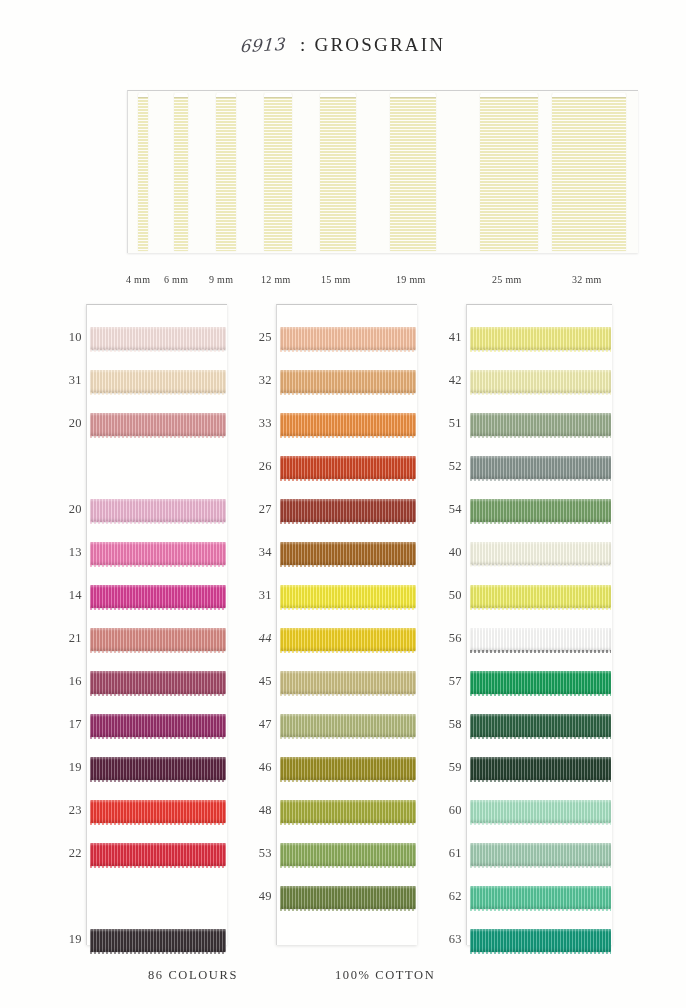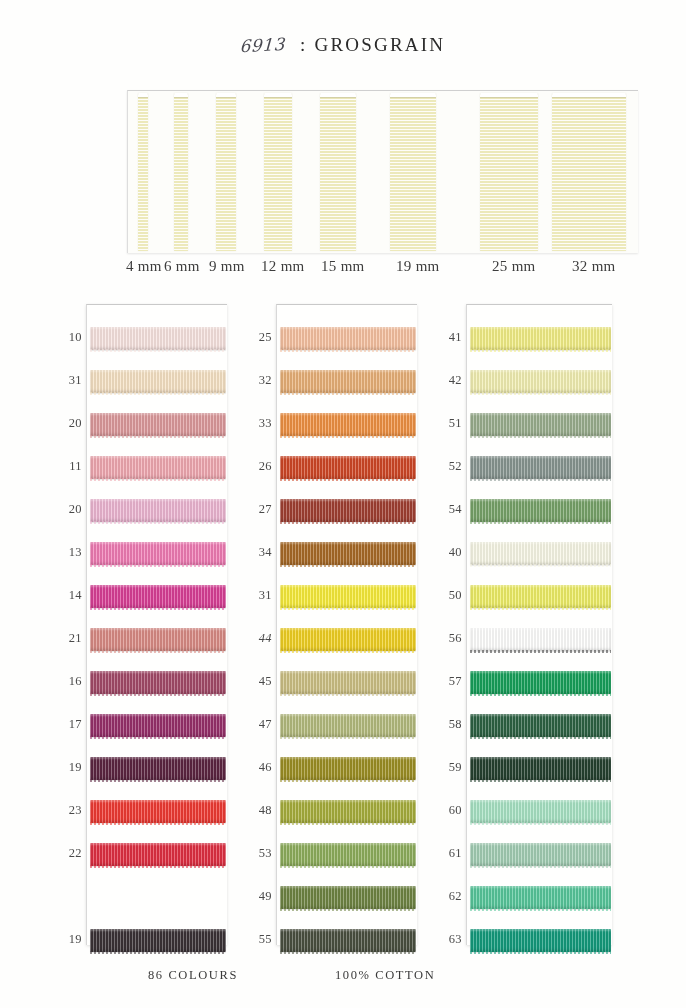--- a/index.html
+++ b/index.html
@@ -59,23 +59,23 @@
   .vstrip::before{
     content:"";position:absolute;left:0;right:0;top:0;height:4px;
     background:#ffffff;
     border-radius:2px 2px 0 0;
     box-shadow:0 1px 1px rgba(0,0,0,0.12);
   }
   .width-labels{
     position:absolute;left:127px;top:258px;width:510px;height:18px;
   }
   .wlabel{
-    position:absolute;top:0;
-    font-family:"Liberation Serif", serif;
-    font-size:15px;color:#3d3d3d;
+    position:absolute;top:16px;
+    font-family:"Liberation Serif", serif;
+    font-size:10px;color:#3d3d3d;
     letter-spacing:0.3px;
     white-space:nowrap;
   }
 
   
   .columns{position:absolute;left:0;top:300px;width:686px;height:650px;padding-left:28px;}
   .col{position:absolute;top:0;width:186px;height:648px;}
   .col-card{
     position:absolute;left:46px;top:4px;width:140px;height:640px;
     background:#fffffe;
@@ -176,24 +176,20 @@
           <span class="ribbon" style="background-color: rgb(247, 227, 223); color: rgb(247, 227, 223);"></span>
         </div>
         <div class="swatch-row" style="top: 61px;">
           <span class="sw-code">31</span>
           <span class="ribbon" style="background-color: rgb(246, 226, 196); color: rgb(246, 226, 196);"></span>
         </div>
         <div class="swatch-row" style="top: 104px;">
           <span class="sw-code">20</span>
           <span class="ribbon" style="background-color: rgb(221, 154, 156); color: rgb(221, 154, 156);"></span>
         </div>
-        <div class="swatch-row" style="top: 147px;">
-          <span class="sw-code">11</span>
-          <span class="ribbon" style="background-color: rgb(240, 168, 176); color: rgb(240, 168, 176);"></span>
-        </div>
         <div class="swatch-row" style="top: 190px;">
           <span class="sw-code">20</span>
           <span class="ribbon" style="background-color: rgb(237, 182, 210); color: rgb(237, 182, 210);"></span>
         </div>
         <div class="swatch-row" style="top: 233px;">
           <span class="sw-code">13</span>
           <span class="ribbon" style="background-color: rgb(240, 124, 180); color: rgb(240, 124, 180);"></span>
         </div>
         <div class="swatch-row" style="top: 276px;">
           <span class="sw-code">14</span>
@@ -279,24 +275,20 @@
           <span class="ribbon" style="background-color: rgb(167, 174, 60); color: rgb(167, 174, 60);"></span>
         </div>
         <div class="swatch-row" style="top: 534px;">
           <span class="sw-code">53</span>
           <span class="ribbon" style="background-color: rgb(142, 174, 92); color: rgb(142, 174, 92);"></span>
         </div>
         <div class="swatch-row" style="top: 577px;">
           <span class="sw-code">49</span>
           <span class="ribbon" style="background-color: rgb(111, 132, 67); color: rgb(111, 132, 67);"></span>
         </div>
-        <div class="swatch-row" style="top: 620px;">
-          <span class="sw-code">55</span>
-          <span class="ribbon" style="background-color: rgb(74, 80, 64); color: rgb(74, 80, 64);"></span>
-        </div>
       </div>
     <div class="col col3">
       <div class="col-card"></div>
 
     <div class="swatch-row" style="top: 18px;">
           <span class="sw-code">41</span>
           <span class="ribbon" style="background-color: rgb(242, 238, 133); color: rgb(242, 238, 133);"></span>
         </div>
         <div class="swatch-row" style="top: 61px;">
           <span class="sw-code">42</span>

